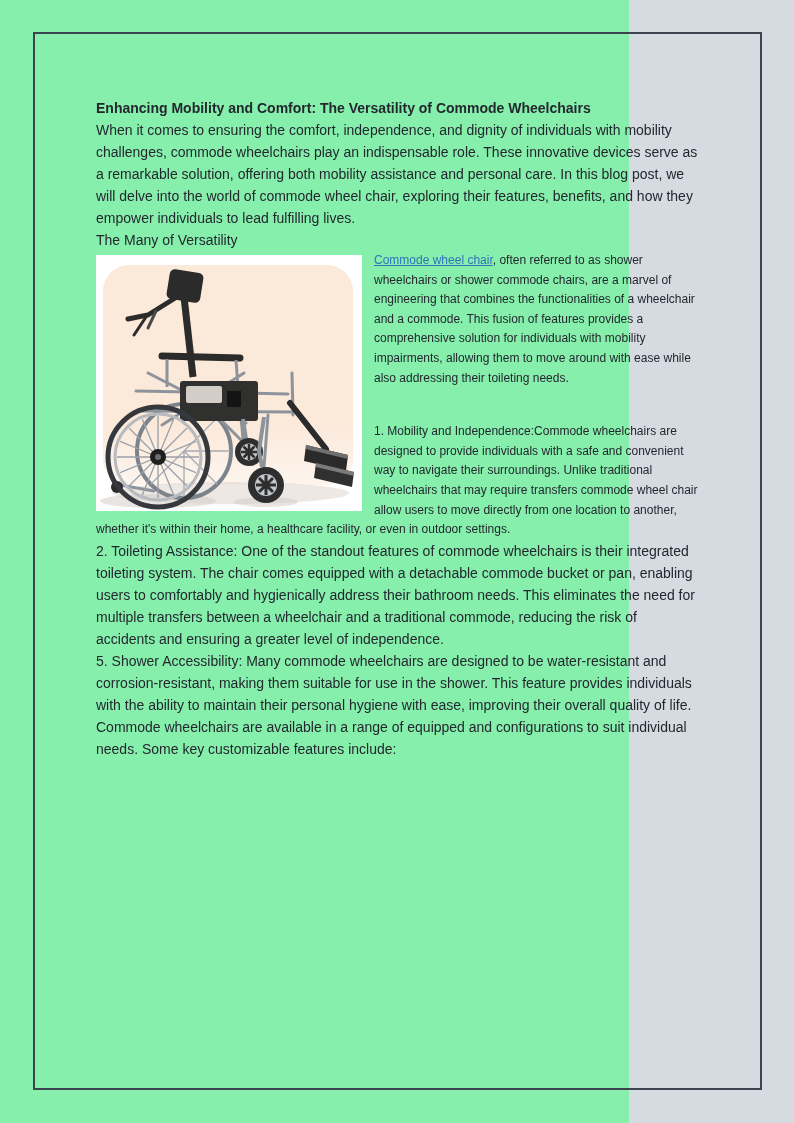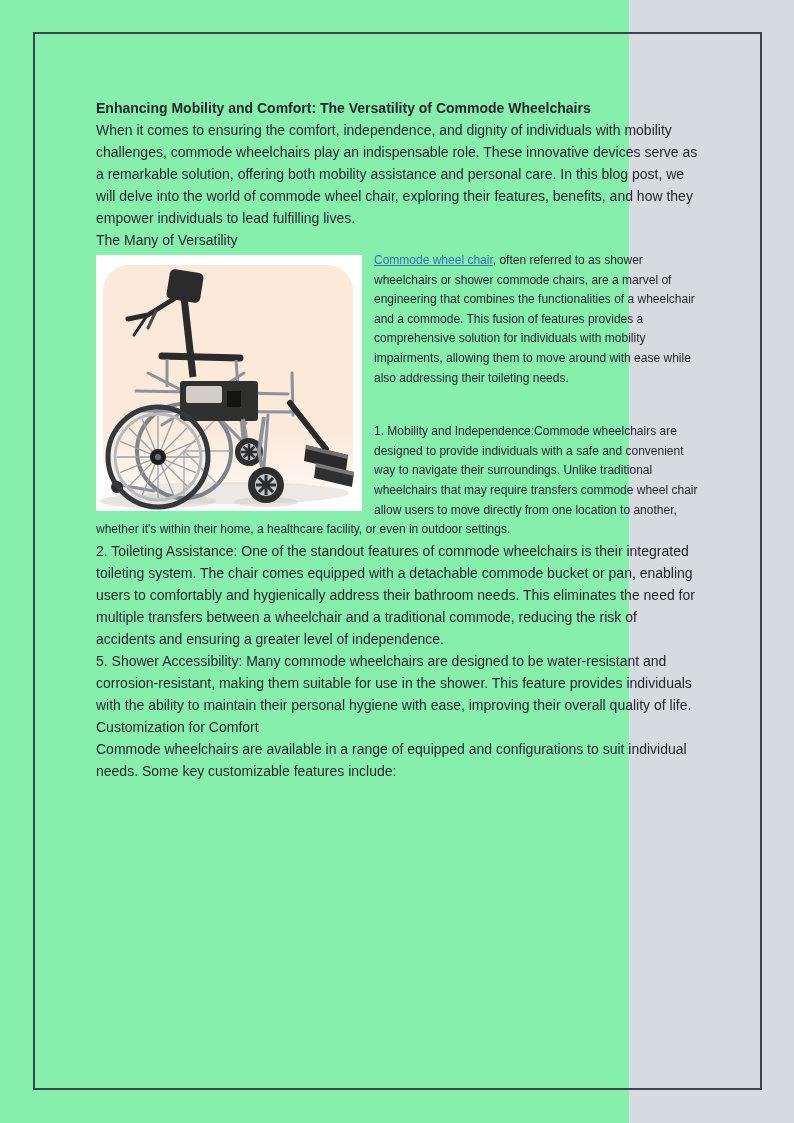--- a/index.html
+++ b/index.html
@@ -132,18 +132,17 @@
       <p class="wrapped-p"><a class="doclink" href="#">Commode wheel chair</a><span>, often referred to as shower wheelchairs or shower commode chairs, are a marvel of engineering that combines the functionalities of a wheelchair and a commode. This fusion of features provides a comprehensive solution for individuals with mobility impairments, allowing them to move around with ease while also addressing their toileting needs.</span></p>
 
       <p class="wrapped-p spaced">1. Mobility and Independence:Commode wheelchairs are designed to provide individuals with a safe and convenient way to navigate their surroundings. Unlike traditional wheelchairs that may require transfers commode wheel chair allow users to move directly from one location to another, whether it's within their home, a healthcare facility, or even in outdoor settings.</p>
 
     </div>
 
     <p class="toileting">2. Toileting Assistance: One of the standout features of commode wheelchairs is their integrated toileting system. The chair comes equipped with a detachable commode bucket or pan, enabling users to comfortably and hygienically address their bathroom needs. This eliminates the need for multiple transfers between a wheelchair and a traditional commode, reducing the risk of accidents and ensuring a greater level of independence.</p>
 
     <p class="shower">5. Shower Accessibility: Many commode wheelchairs are designed to be water-resistant and corrosion-resistant, making them suitable for use in the shower. This feature provides individuals with the ability to maintain their personal hygiene with ease, improving their overall quality of life.</p>
 
-    <p class="h2 h2-2">Customization for Comfort</p>
 
     <p class="last">Commode wheelchairs are available in a range of equipped and configurations to suit individual needs. Some key customizable features include:</p>
 
   </div>
 </div>
 
 </body></html>

